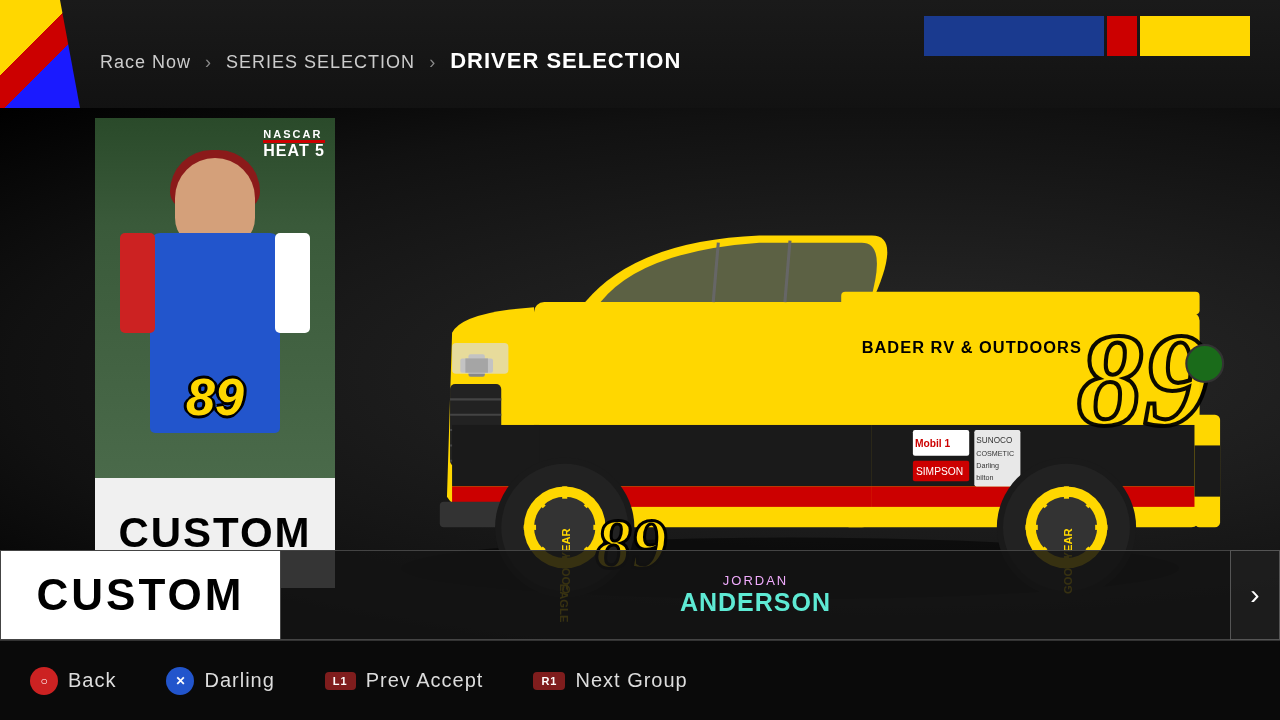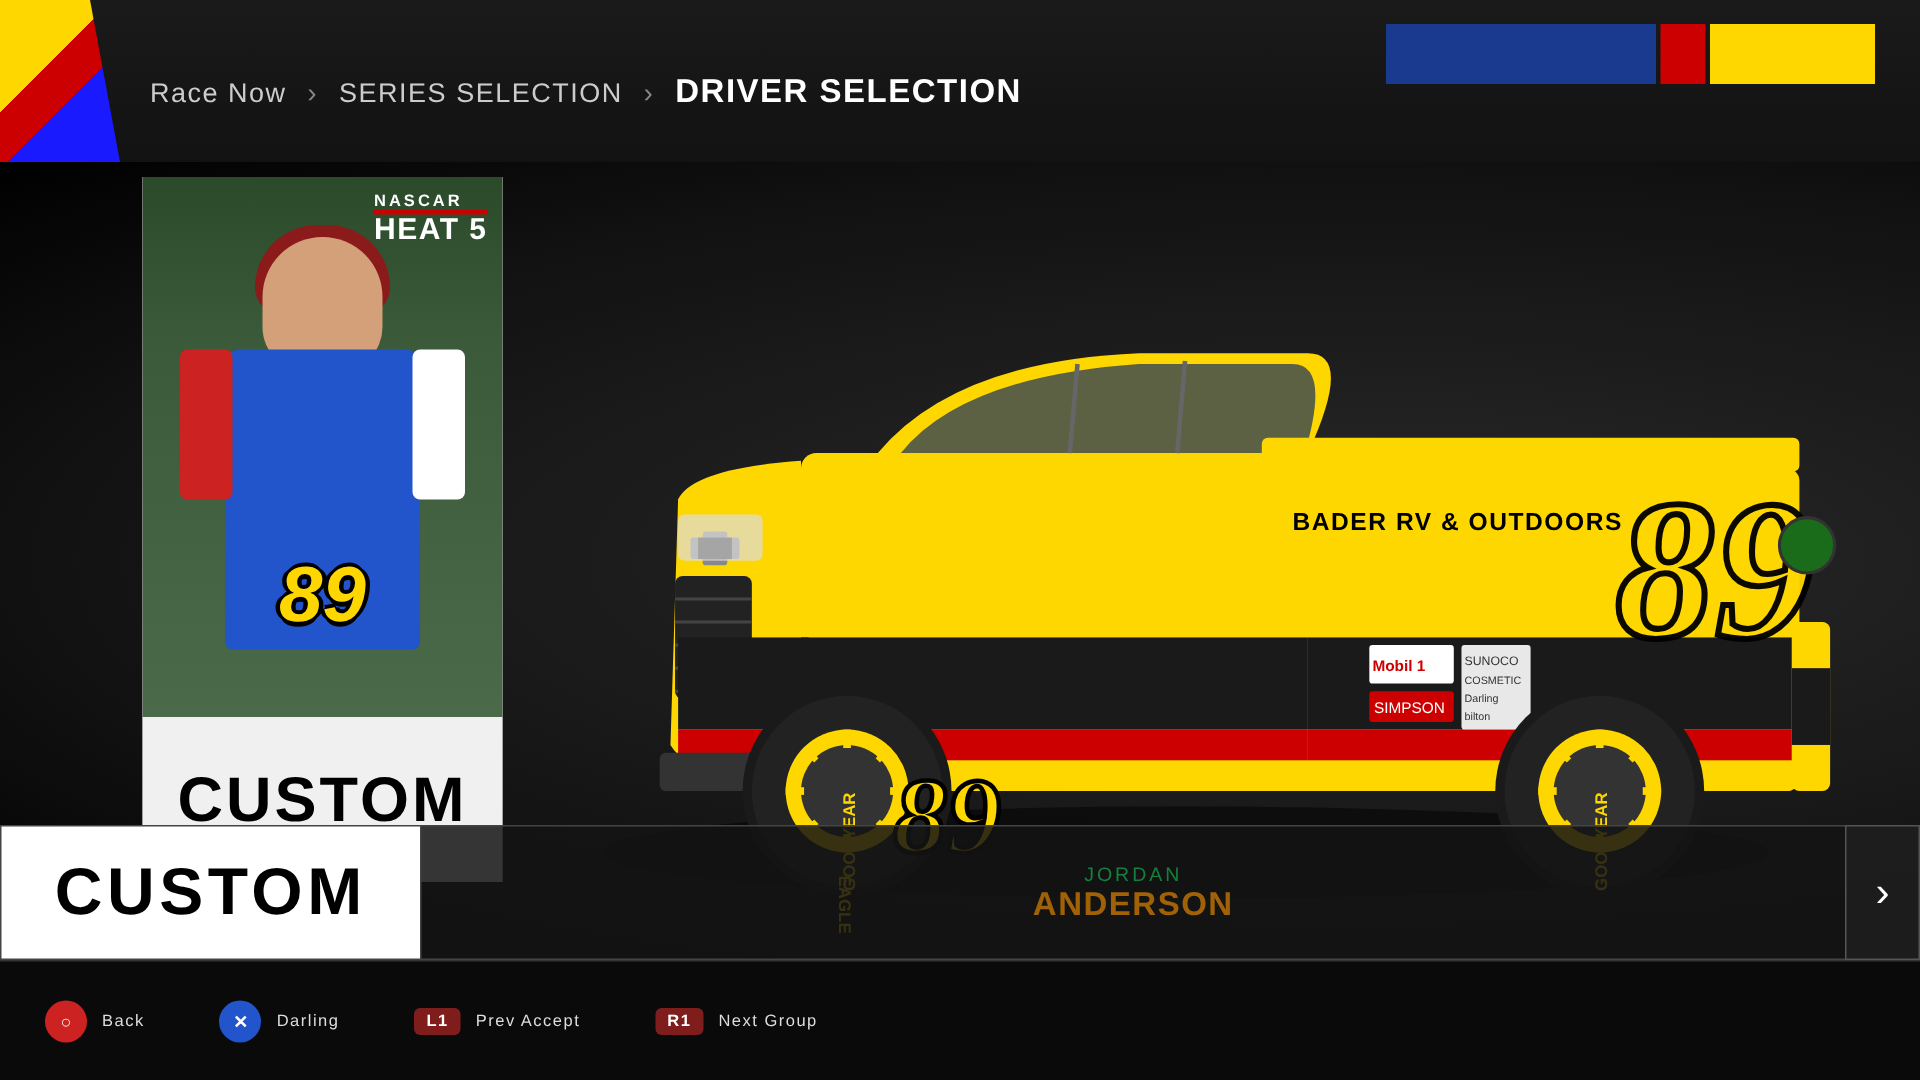--- a/index.html
+++ b/index.html
@@ -112,21 +112,21 @@
       z-index: 5;
     }
     #nh5-logo .nascar-text {
       font-size: 11px;
       font-weight: bold;
       color: #fff;
       letter-spacing: 2px;
       display: block;
     }
     #nh5-logo .heat5-text {
-      font-size: 20px;
+      font-size: 16px;
       font-weight: 900;
       color: #fff;
       letter-spacing: 1px;
       display: block;
       line-height: 1;
     }
     #nh5-logo .heat5-line {
       width: 100%;
       height: 3px;
       background: #cc0000;
@@ -256,29 +256,29 @@
       padding: 8px 10px;
     }
     .driver-slot.selected {
       background: #fff;
     }
     .driver-slot:last-child { border-right: 1px solid #444; }
 
     .slot-first-name {
       font-size: 13px;
       font-weight: 400;
-      color: #15803d;
+      color: #f0abfc;
       letter-spacing: 2px;
       text-transform: uppercase;
     }
 
     .slot-last-name {
-      font-size: 22px;
+      font-size: 25px;
       font-weight: 900;
-      color: #a16207;
+      color: #5eead4;
       letter-spacing: 1px;
       text-transform: uppercase;
     }
 
     
     .driver-slot.custom-slot {
       background: #fff;
       min-width: 280px;
       max-width: 280px;
     }
@@ -331,21 +331,21 @@
       justify-content: center;
       font-size: 12px;
       font-weight: bold;
     }
 
     .btn-circle-red { background: #cc2222; color: #fff; }
     .btn-circle-blue { background: #2255cc; color: #fff; }
 
     .control-label-text {
       color: #ddd;
-      font-size: 11px;
+      font-size: 20px;
       letter-spacing: 1px;
     }
 
     .control-shoulder {
       background: #7f1d1d;
       color: #fff;
       font-size: 11px;
       font-weight: bold;
       padding: 3px 8px;
       border-radius: 4px;

